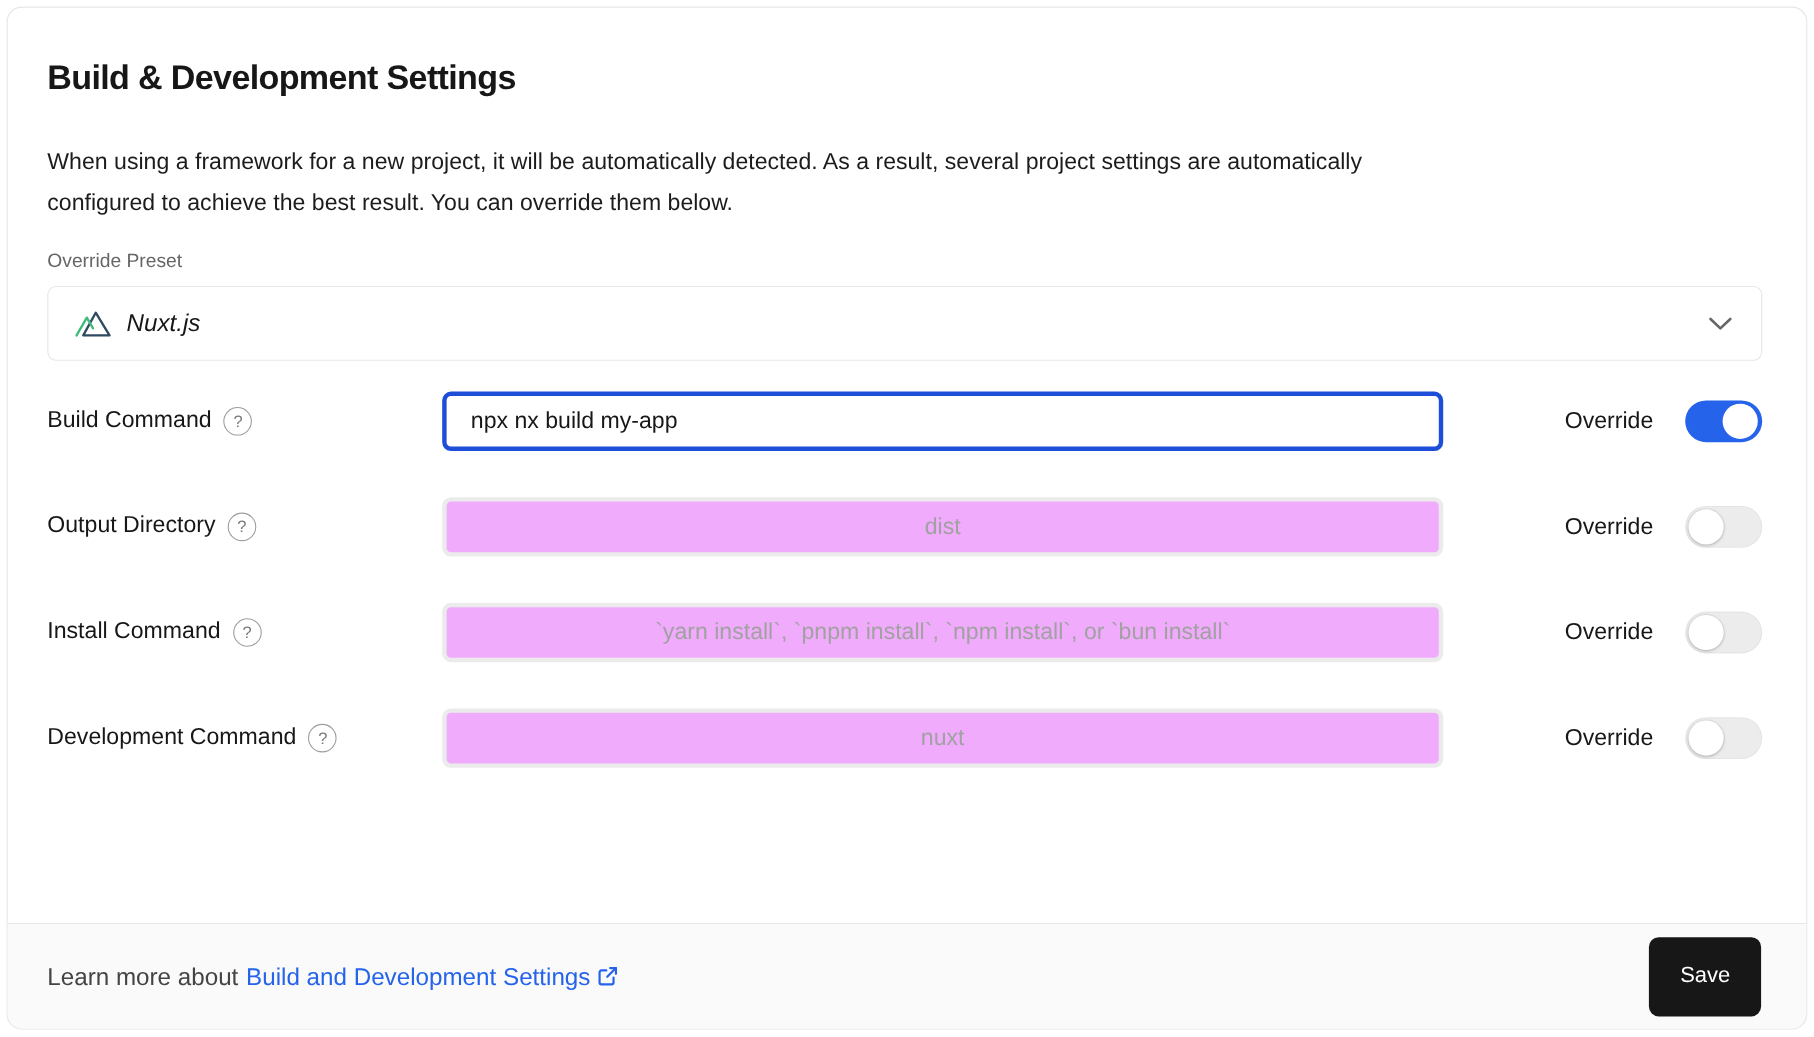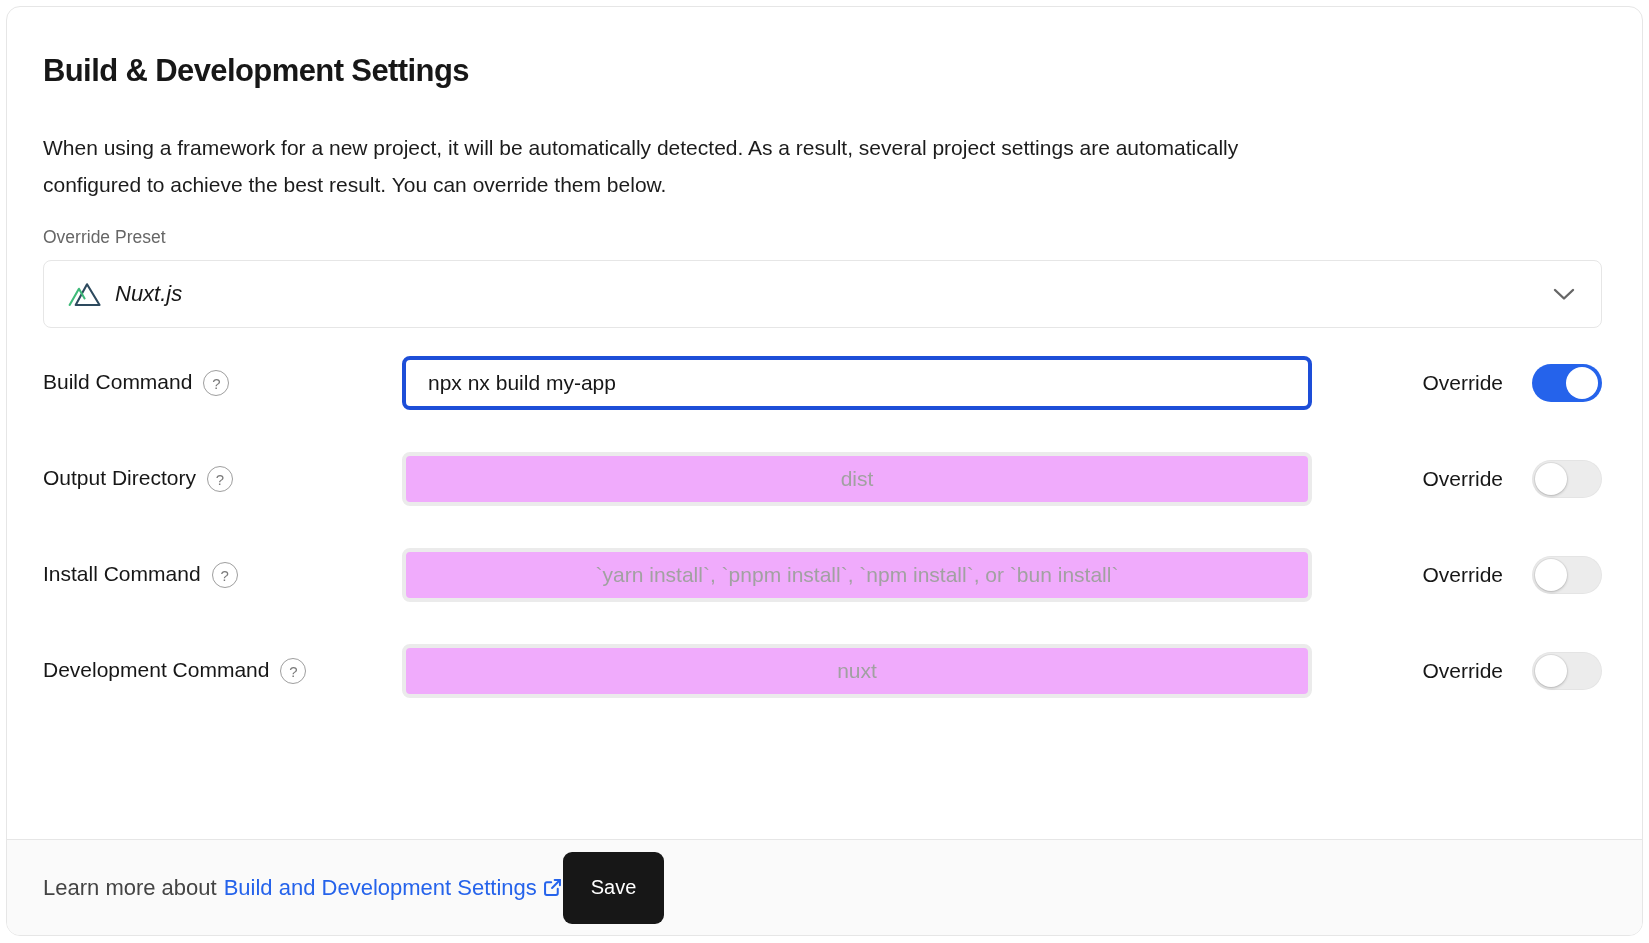--- a/index.html
+++ b/index.html
@@ -125,20 +125,21 @@
 
   .card-footer {
     position: absolute;
     left: 0; right: 0; bottom: 0;
     height: 96px;
     background: #fafafa;
     border-top: 1px solid #e6e6e6;
     border-radius: 0 0 13px 13px;
     display: flex;
     align-items: center;
+    justify-content: space-between;
     padding: 0 41px 0 36px;
   }
   .learn-more { font-size: 22px; color: #444444; display: flex; align-items: center; }
   .learn-more .link {
     color: #2563eb;
     margin-left: 7px;
     text-decoration: none;
     display: inline-flex;
     align-items: center;
     cursor: pointer;

